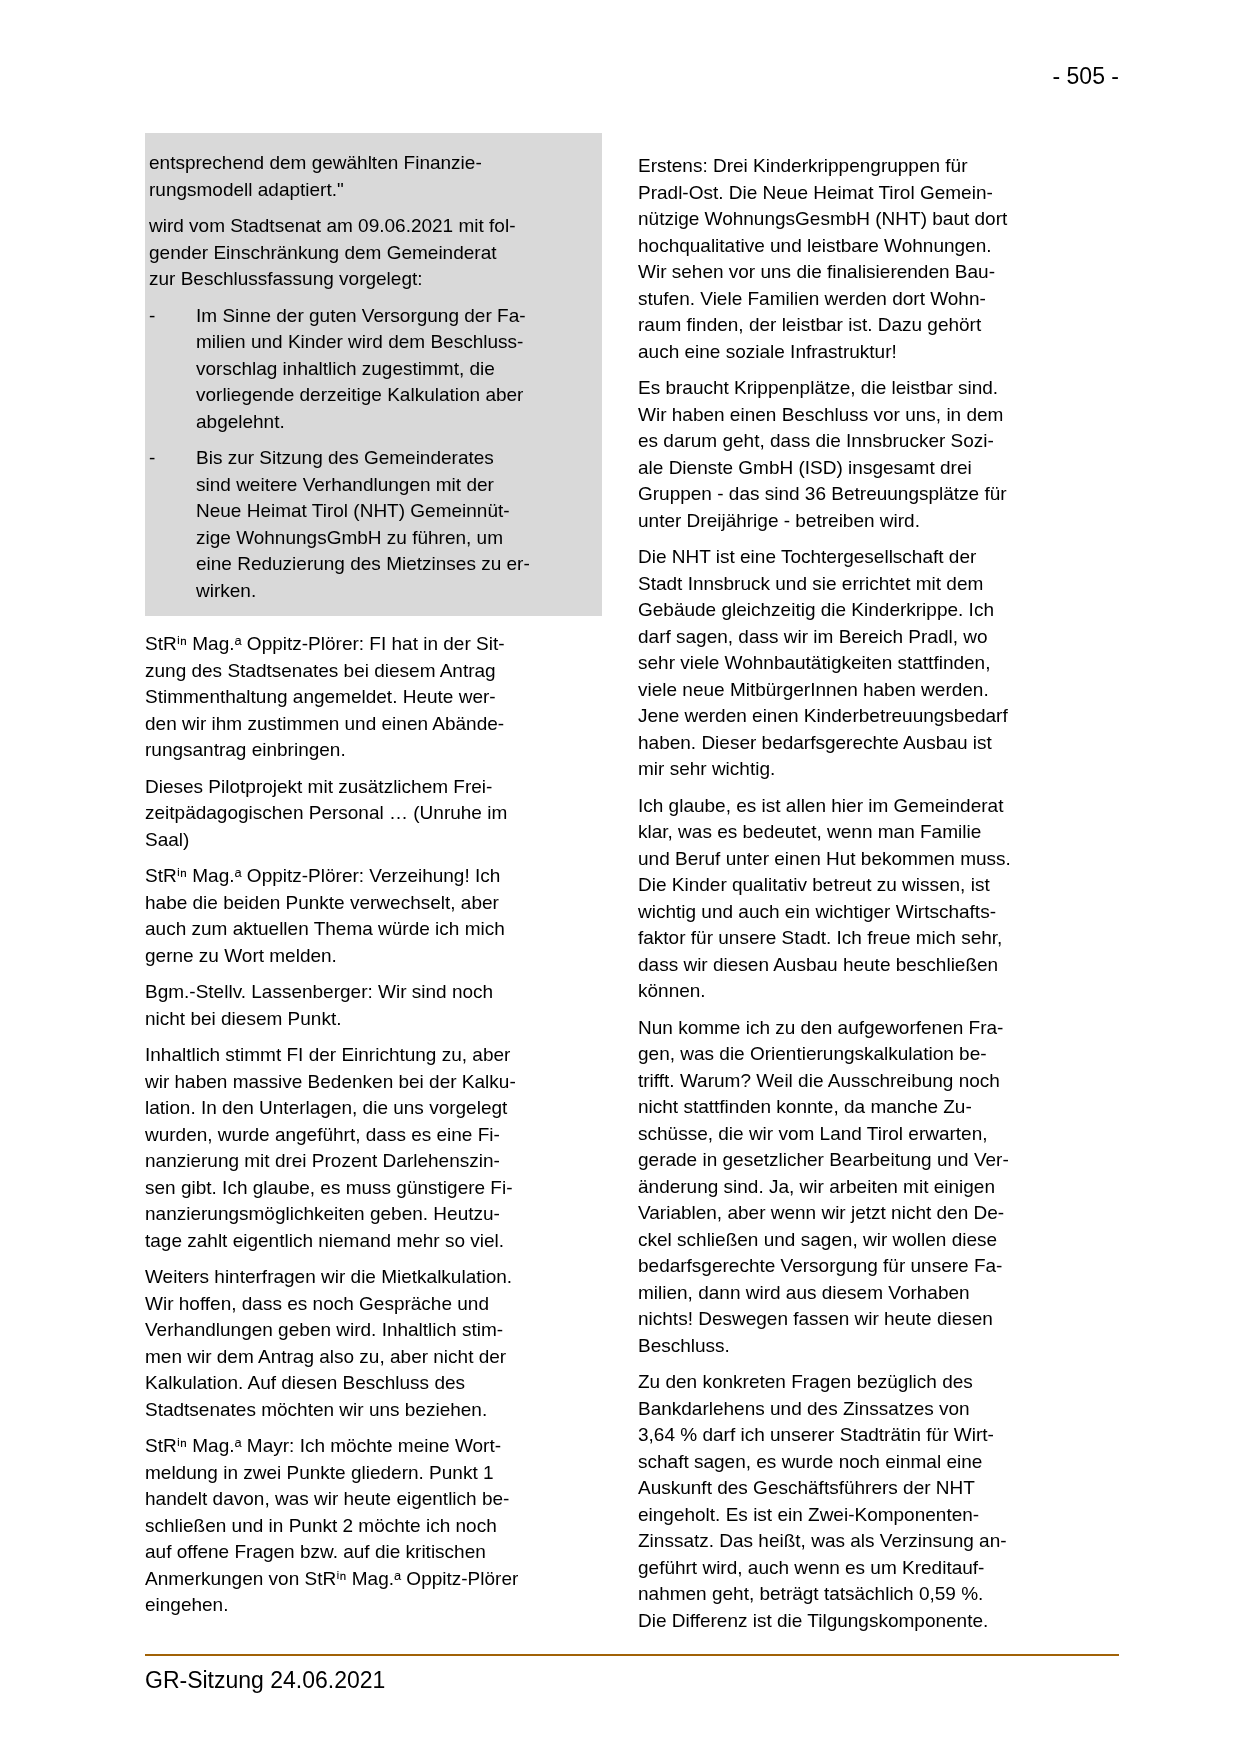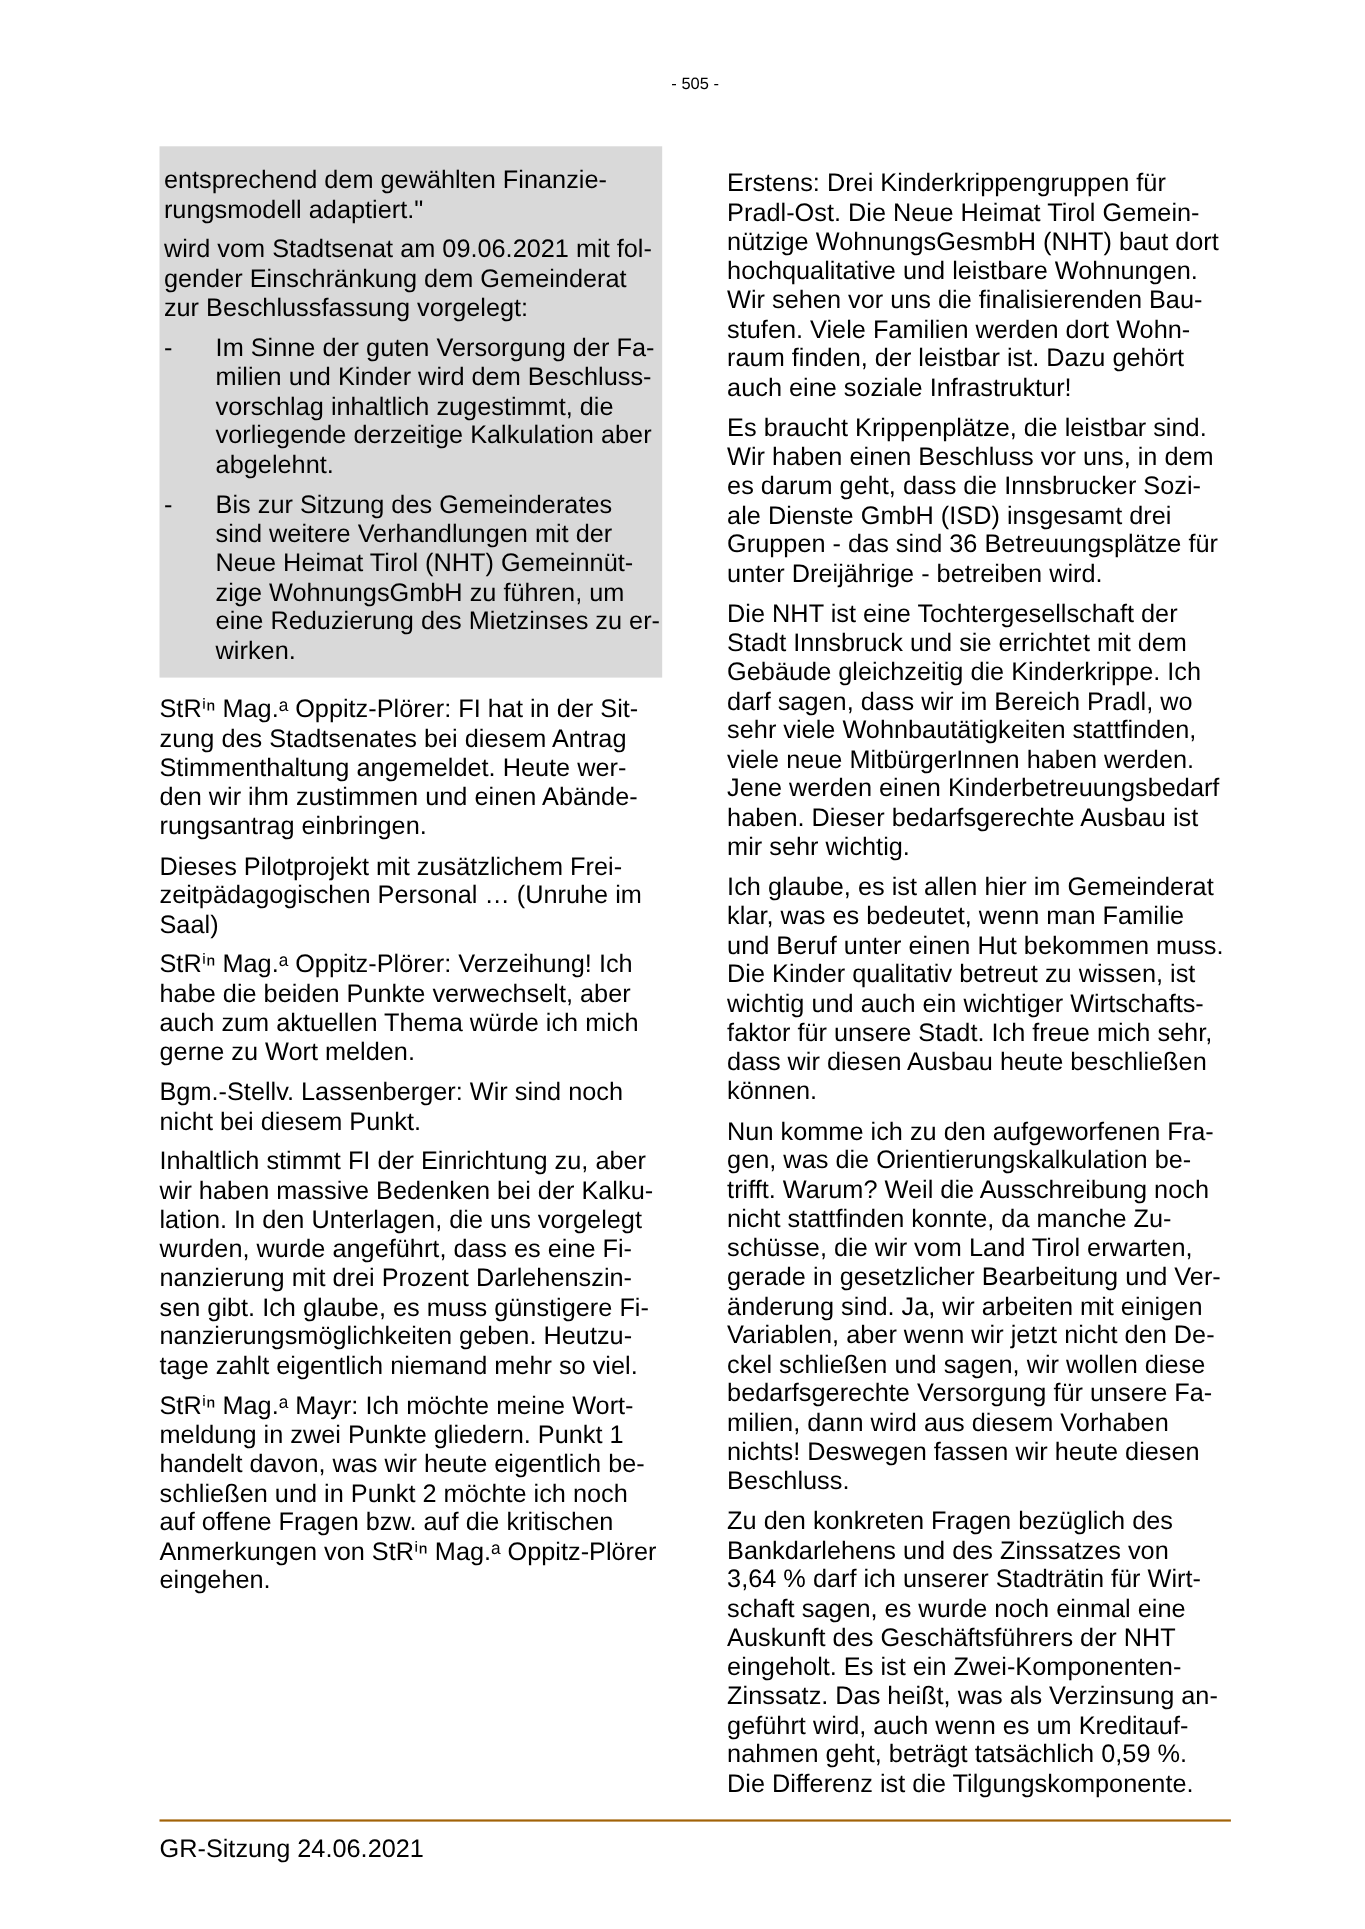--- a/index.html
+++ b/index.html
@@ -13,31 +13,31 @@
     overflow: hidden;
   }
   .page {
     position: relative;
     width: 1241px; height: 1754px;
     background: #ffffff;
   }
   .page-number {
     position: absolute;
     top: 63px; left: 145px; width: 974px;
-    text-align: center;
-    font-size: 15px; line-height: 27px;
+    text-align: right;
+    font-size: 23px; line-height: 27px;
     white-space: pre;
   }
   .content {
     position: absolute;
     top: 133px; left: 145px; width: 974px;
     display: flex;
-    gap: 59px;
+    gap: 36px;
     align-items: flex-start;
-    font-size: 23px;
+    font-size: 19px;
     line-height: 26.5px;
   }
   .col { width: 457px; flex: 0 0 457px; }
   .col-right { padding-top: 20px; }
   .content p { margin: 0 0 10px 0; white-space: pre; }
   .content p:last-child { margin-bottom: 0; }
   .highlight-box {
     background: #d9d9d9;
     padding: 17px 6px 12px 4px;
     margin-bottom: 15px;
@@ -115,20 +115,26 @@
 
       <p>Inhaltlich stimmt FI der Einrichtung zu, aber
 wir haben massive Bedenken bei der Kalku-
 lation. In den Unterlagen, die uns vorgelegt
 wurden, wurde angeführt, dass es eine Fi-
 nanzierung mit drei Prozent Darlehenszin-
 sen gibt. Ich glaube, es muss günstigere Fi-
 nanzierungsmöglichkeiten geben. Heutzu-
 tage zahlt eigentlich niemand mehr so viel.</p>
 
+      <p>Weiters hinterfragen wir die Mietkalkulation.
+Wir hoffen, dass es noch Gespräche und
+Verhandlungen geben wird. Inhaltlich stim-
+men wir dem Antrag also zu, aber nicht der
+Kalkulation. Auf diesen Beschluss des
+Stadtsenates möchten wir uns beziehen.</p>
 
       <p><span class="speaker">StRⁱⁿ Mag.ᵃ Mayr:</span><span> Ich möchte meine Wort-
 meldung in zwei Punkte gliedern. Punkt 1
 handelt davon, was wir heute eigentlich be-
 schließen und in Punkt 2 möchte ich noch
 auf offene Fragen bzw. auf die kritischen
 Anmerkungen von StRⁱⁿ Mag.ᵃ Oppitz-Plörer
 eingehen.</span></p>
 
     </div>

